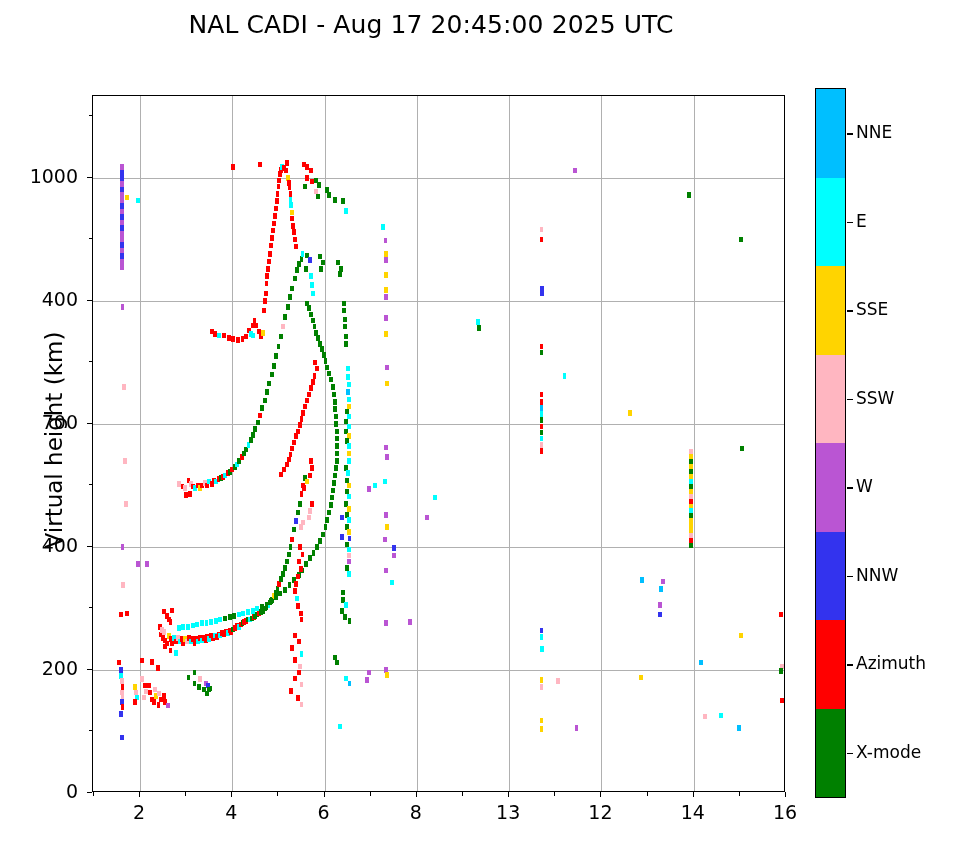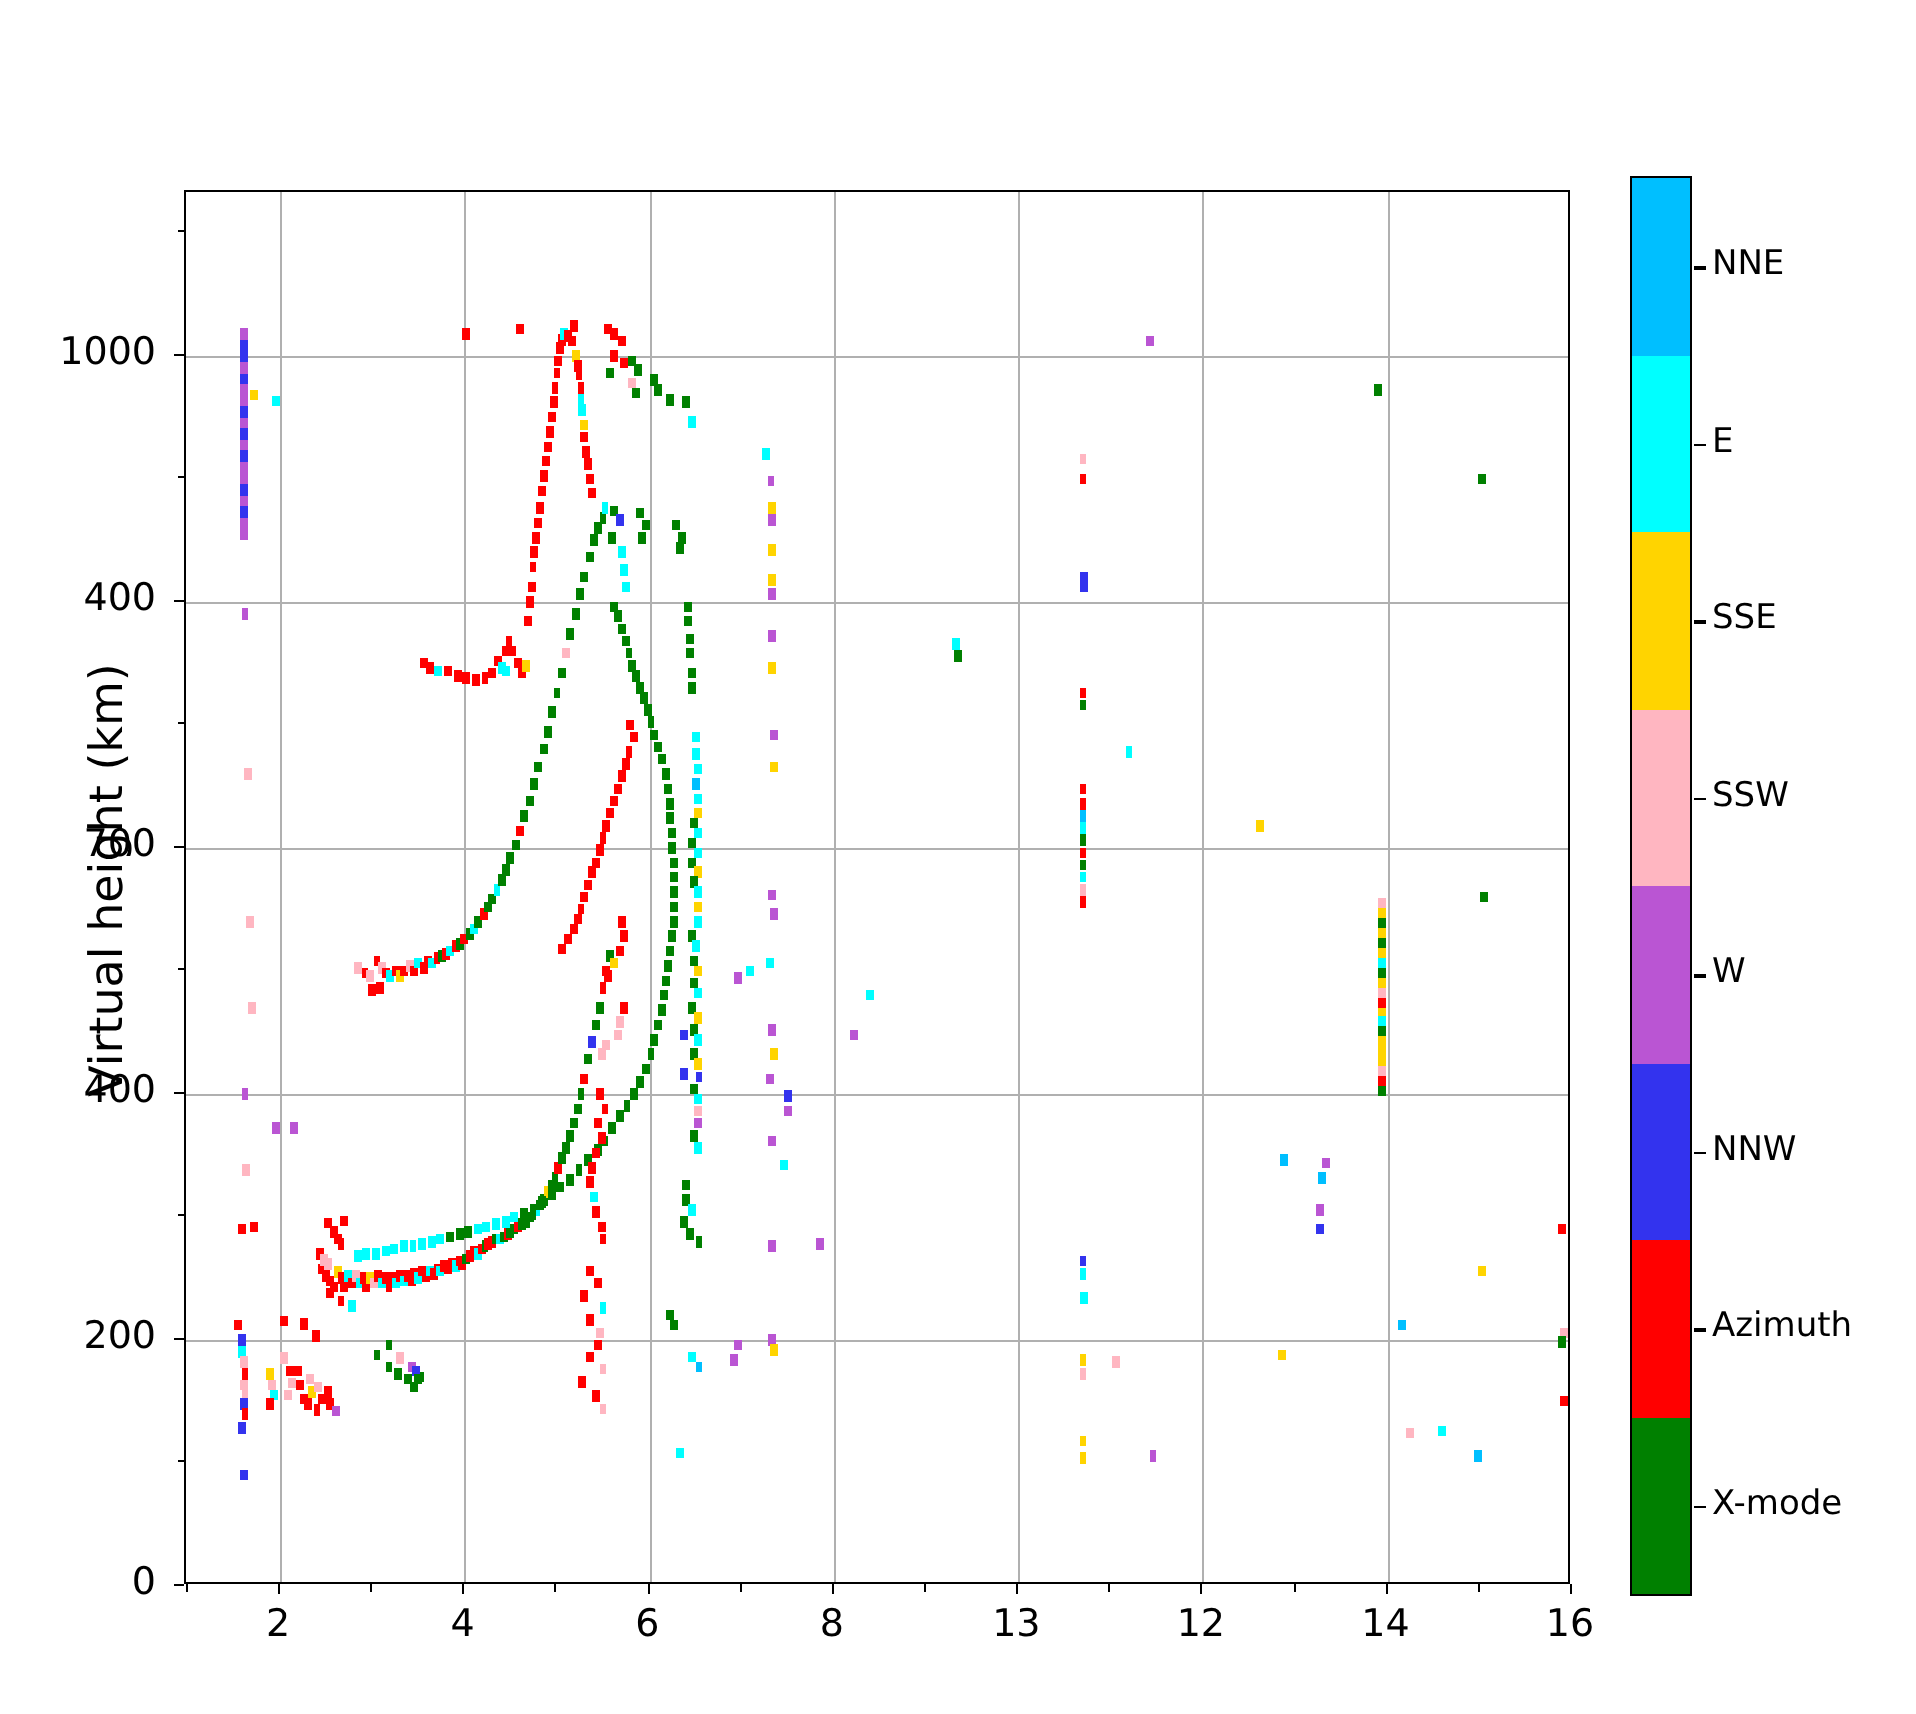--- a/index.html
+++ b/index.html
@@ -51,20 +51,21 @@
   #cbar-title{
     position:absolute;left:710px;top:430px;width:520px;text-align:center;
     font-size:23px;color:#000;transform:rotate(-90deg);transform-origin:center center;
   }
 </style>
 </head>
 <body>
 
 <div id="root">
 
+  <div id="title">NAL CADI - Aug 17 20:45:00 2025 UTC</div>
 
   <div id="plot">
     <div id="grid">
         <div class="gl-v" style="left: 47.0613px;"></div>
         <div class="gl-v" style="left: 139.338px;"></div>
         <div class="gl-v" style="left: 231.615px;"></div>
         <div class="gl-v" style="left: 323.892px;"></div>
         <div class="gl-v" style="left: 416.169px;"></div>
         <div class="gl-v" style="left: 508.446px;"></div>
         <div class="gl-v" style="left: 600.723px;"></div>

